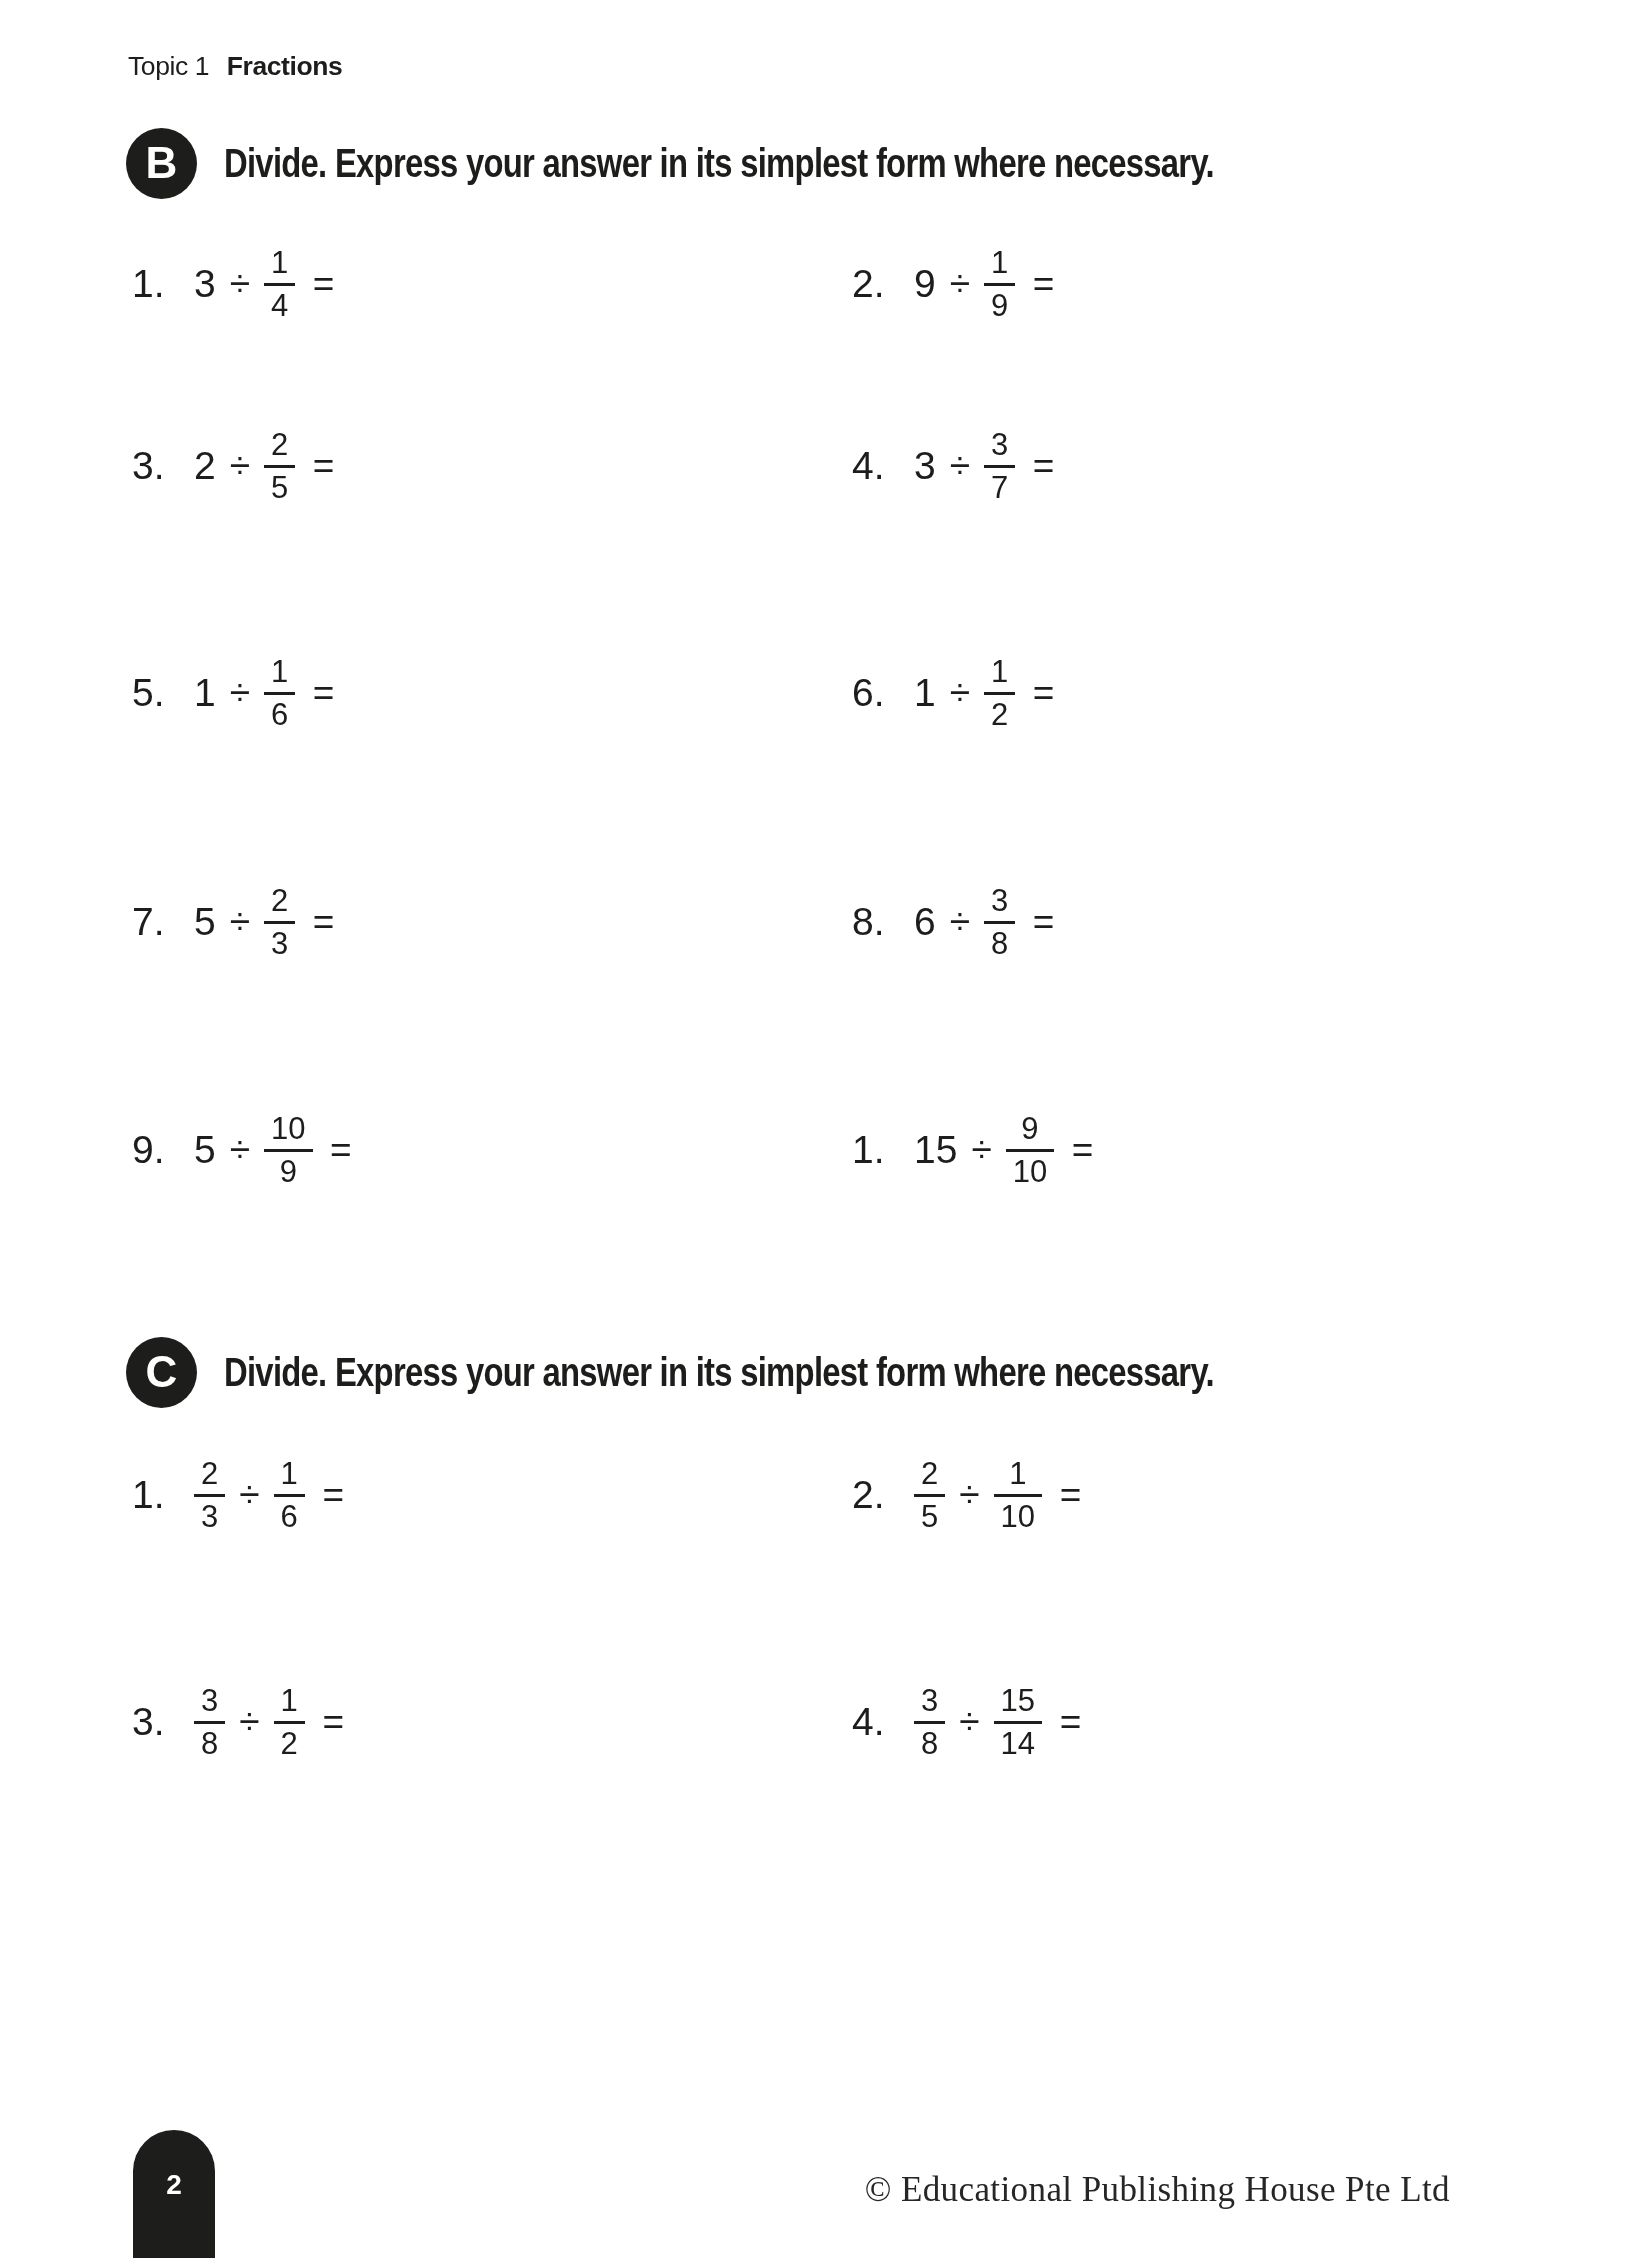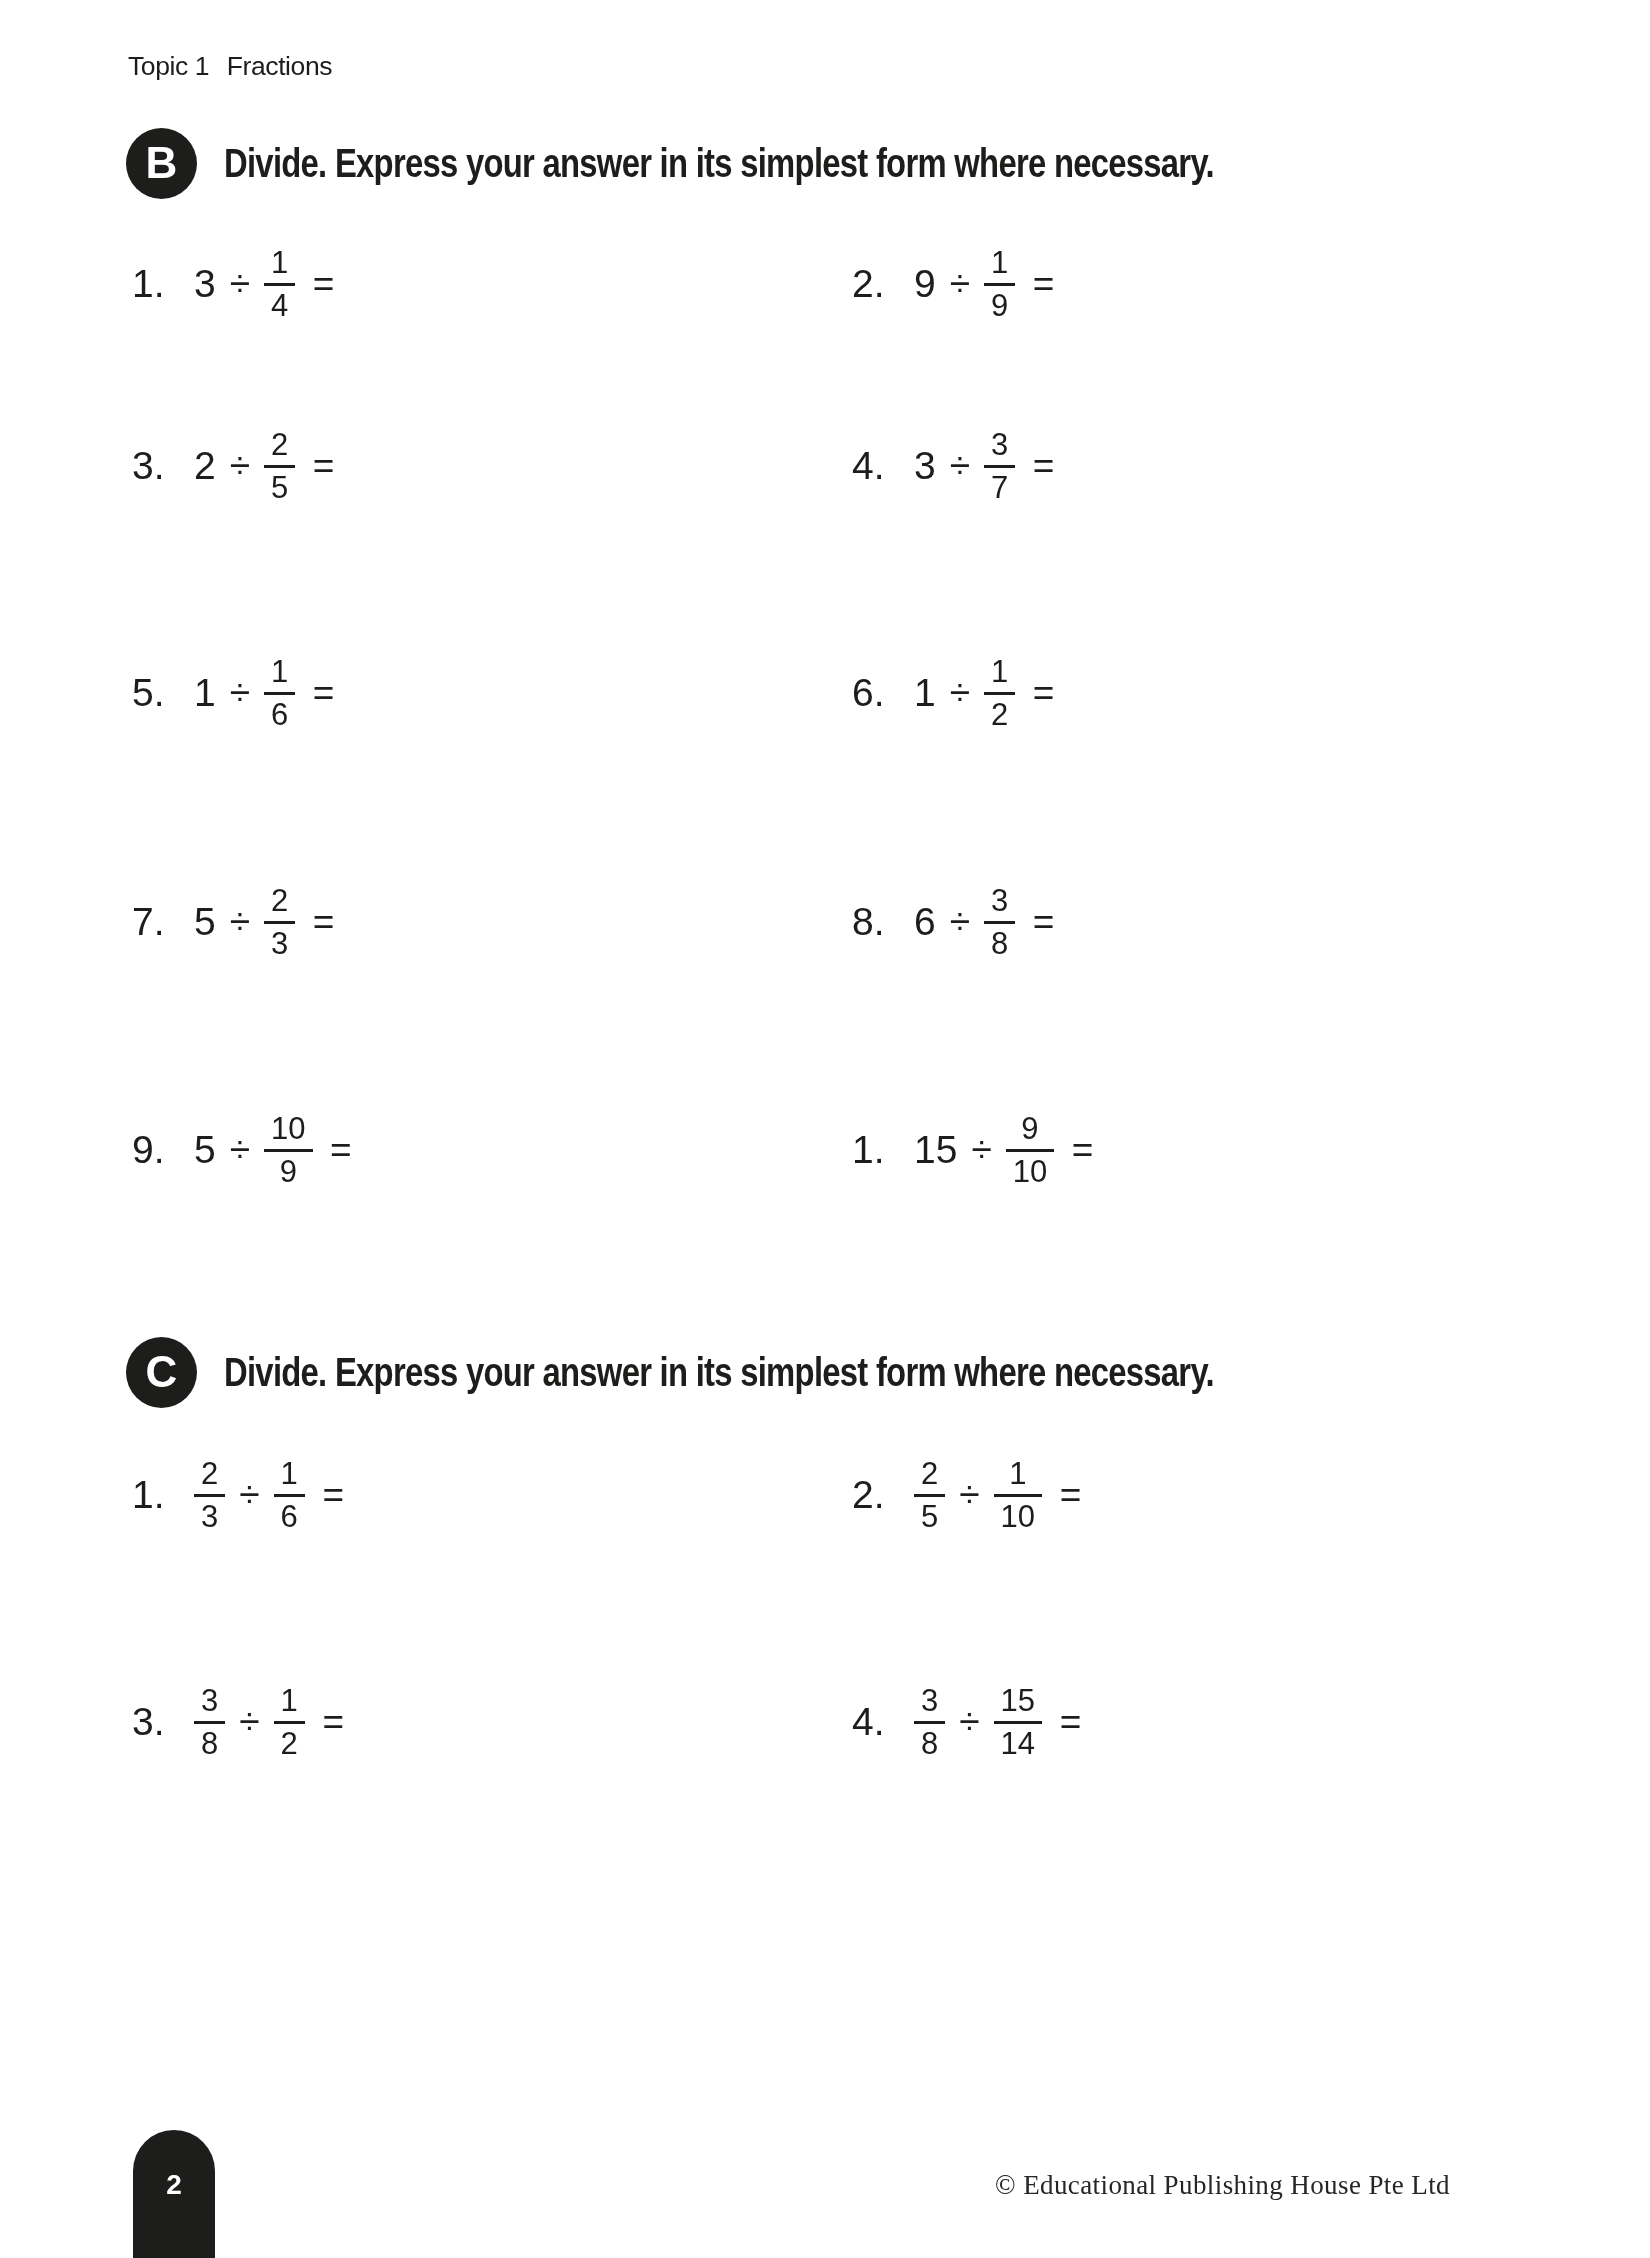--- a/index.html
+++ b/index.html
@@ -17,21 +17,21 @@
   
   .topic-header {
     position: absolute;
     left: 128px;
     top: 51px;
     font-size: 26.5px;
     letter-spacing: -0.4px;
     white-space: nowrap;
   }
   .topic-label { font-weight: normal; }
-  .topic-title { font-weight: normal; margin-left: 10.6px; }
+  .topic-title { font-weight: bold; margin-left: 10.6px; }
 
   
   .section-header {
     position: absolute;
     left: 126px;
     height: 72px;
     display: flex;
     align-items: center;
   }
   .section-header.b { top: 127px; }
@@ -110,21 +110,21 @@
     margin-top: 39px;
     color: #ffffff;
     font-size: 28px;
     font-weight: bold;
   }
   .copyright {
     position: absolute;
     top: 2170px;
     right: 201px;
     font-family: "Liberation Serif", serif;
-    font-size: 27px;
+    font-size: 35px;
     color: #262626;
     letter-spacing: 0.4px;
     white-space: nowrap;
   }
 </style>
 </head>
 <body>
 
 <div class="page">
 

